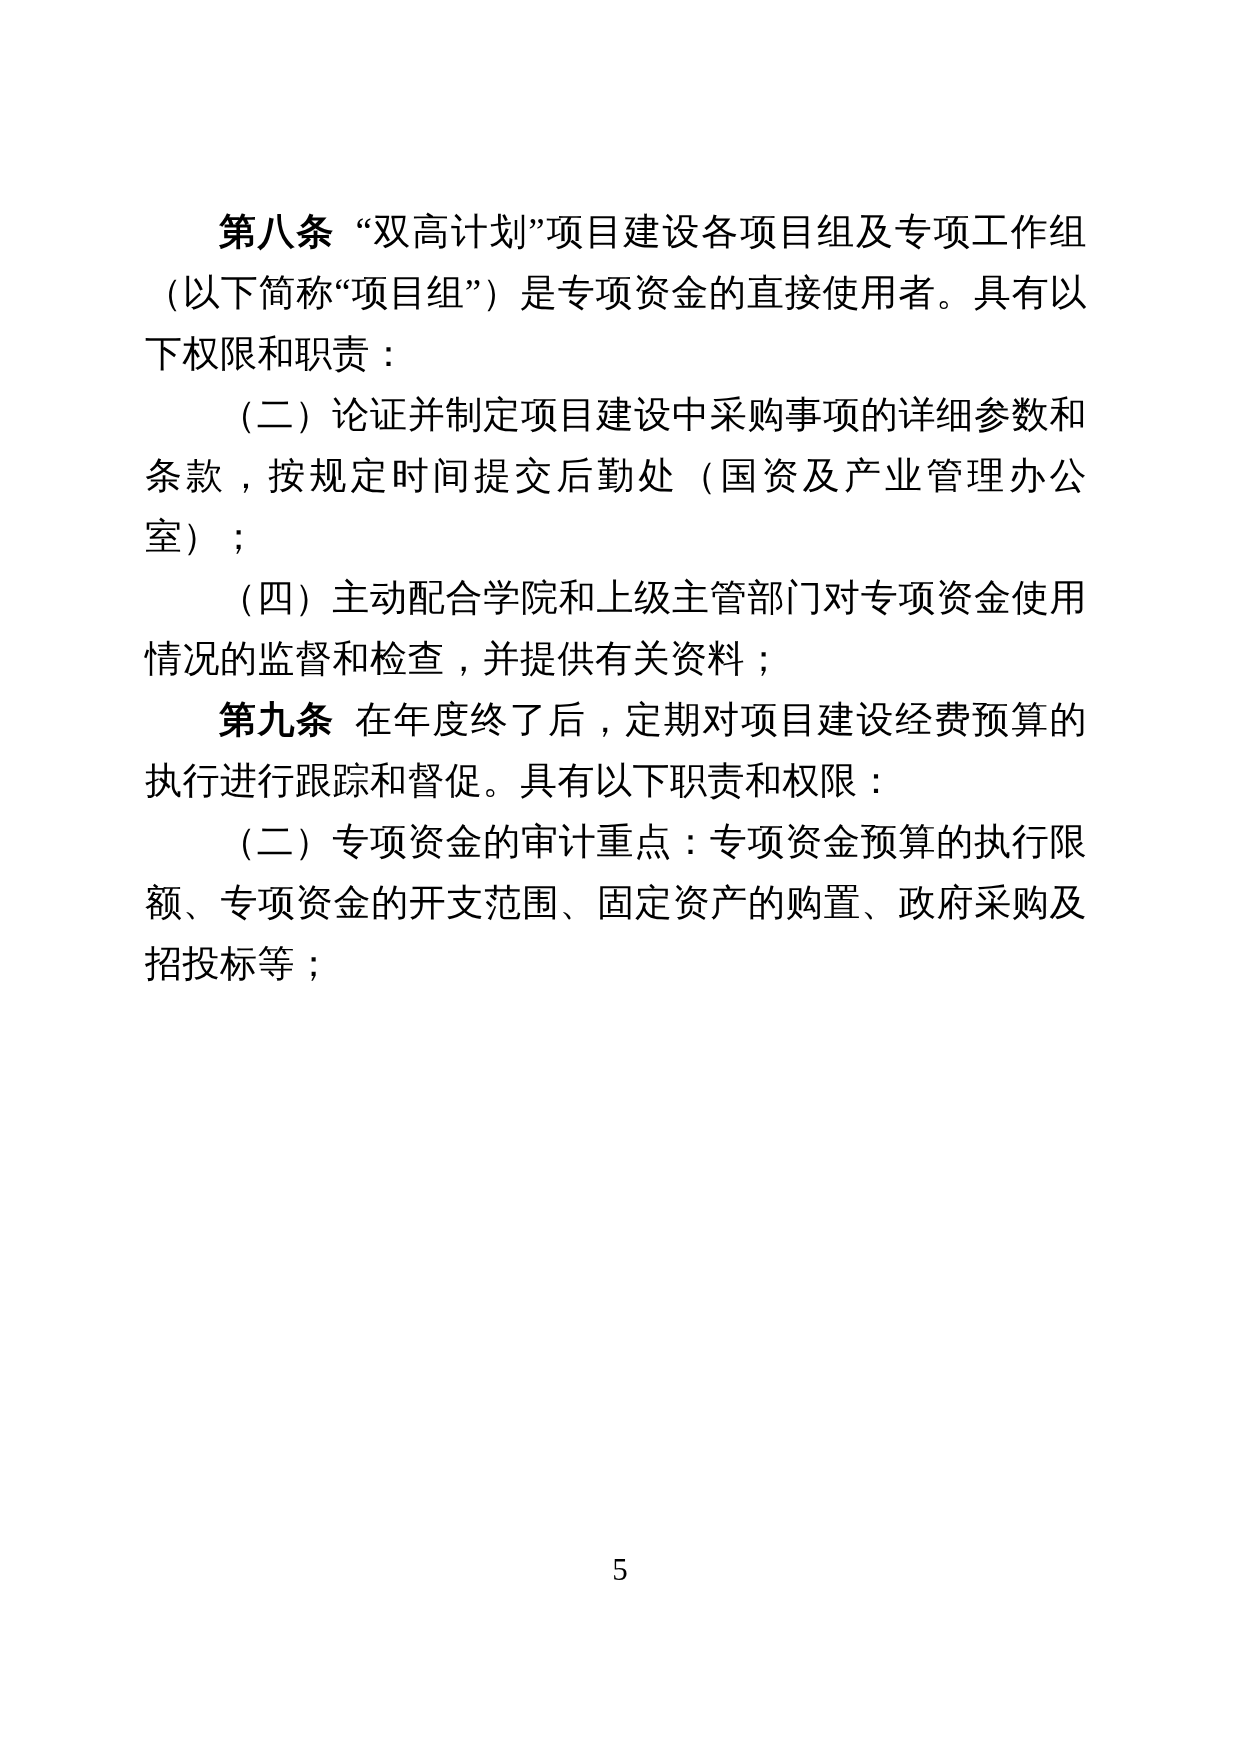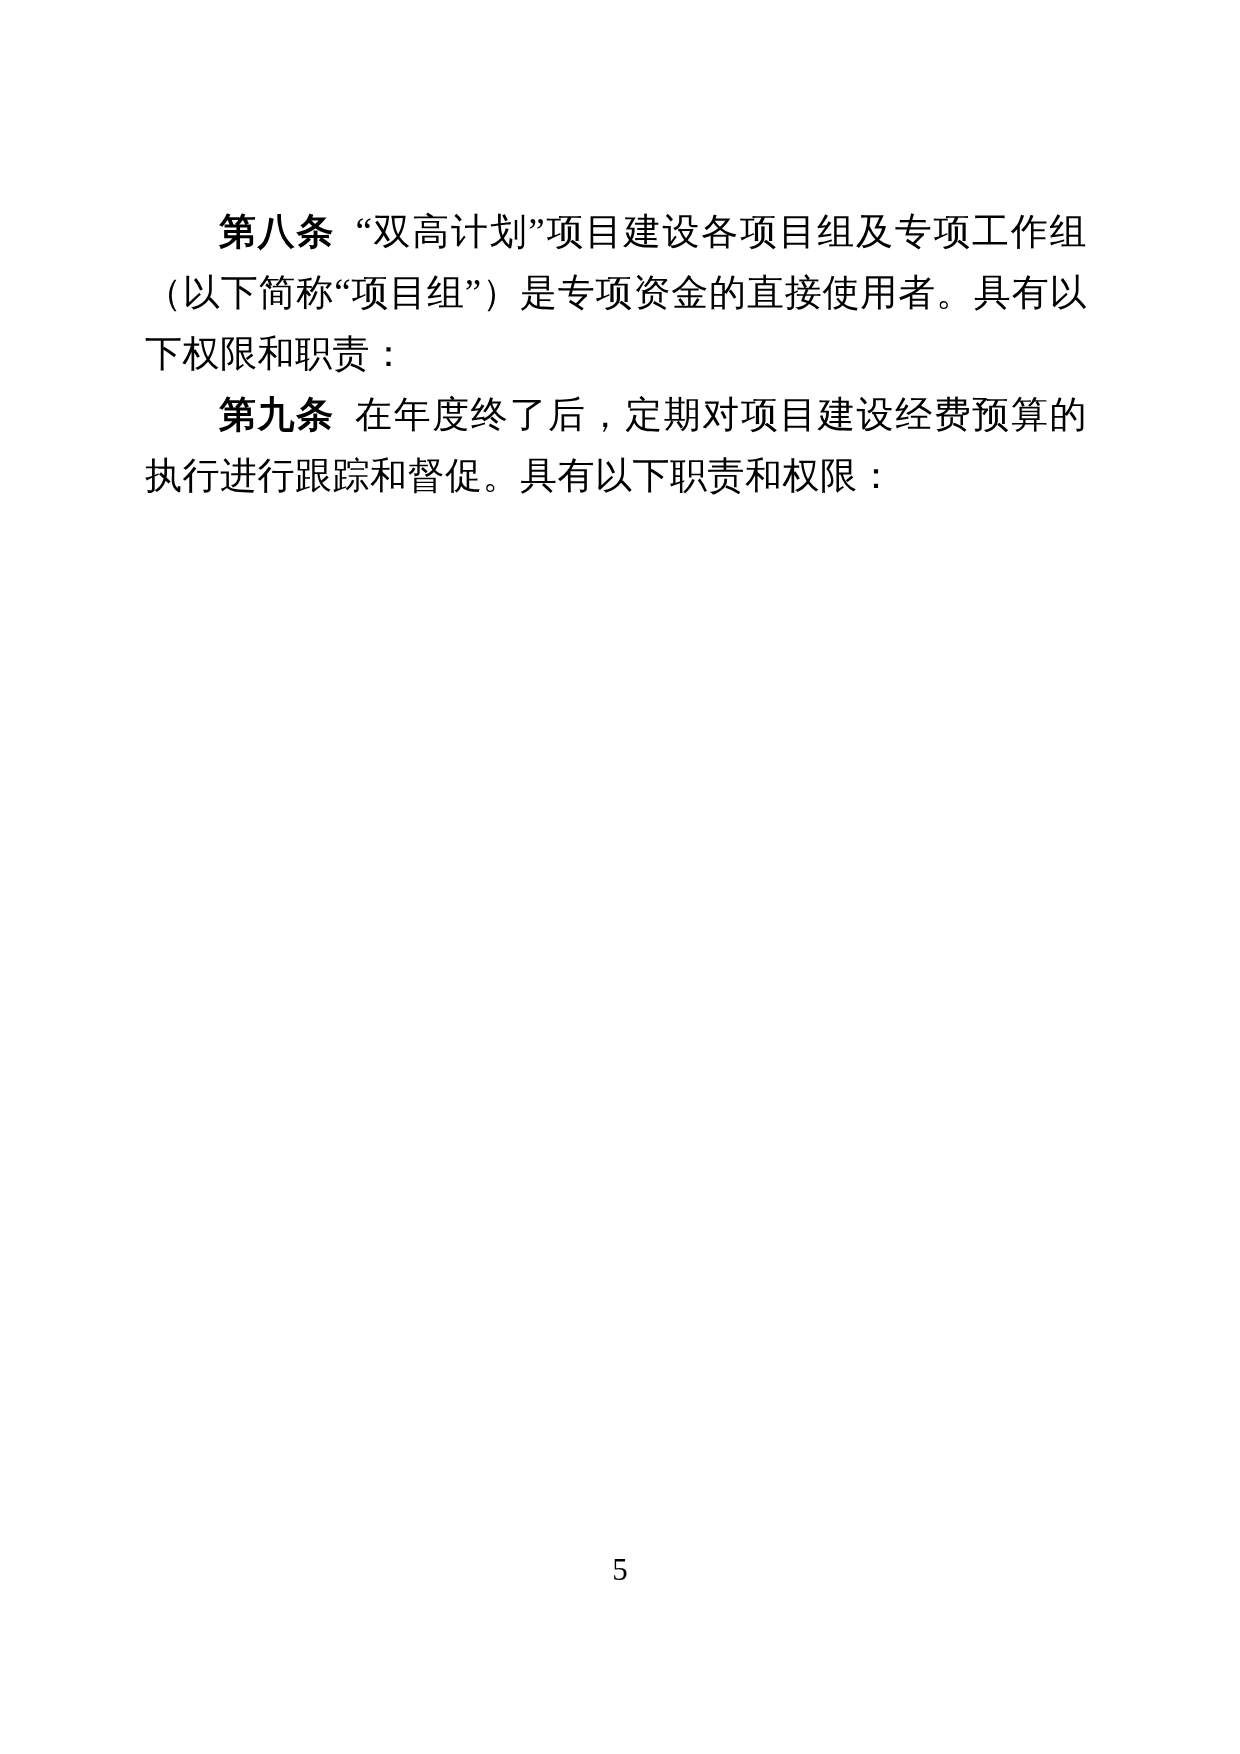--- a/index.html
+++ b/index.html
@@ -47,24 +47,27 @@
 </style>
 </head>
 <body>
 
 <div class="page">
   <div class="doc-body">
 
     <p class="para"><span class="article-label">第八条</span><span>“双高计划”项目建设各项目组及专项工作组（以下简称“项目组”）是专项资金的直接使用者。具有以下权限和职责：</span></p>
 
 
+    <p class="para"><span>（二）论证并制定项目建设中采购事项的详细参数和条款，按规定时间提交后勤处（国资及产业管理办公室）；</span></p>
 
 
+    <p class="para"><span>（四）主动配合学院和上级主管部门对专项资金使用情况的监督和检查，并提供有关资料；</span></p>
 
 
     <p class="para"><span class="article-label">第九条</span><span>在年度终了后，定期对项目建设经费预算的执行进行跟踪和督促。具有以下职责和权限：</span></p>
 
 
+    <p class="para"><span>（二）专项资金的审计重点：专项资金预算的执行限额、专项资金的开支范围、固定资产的购置、政府采购及招投标等；</span></p>
 
   </div>
 
   <div class="page-number">5</div>
 </div>
 
 </body></html>

